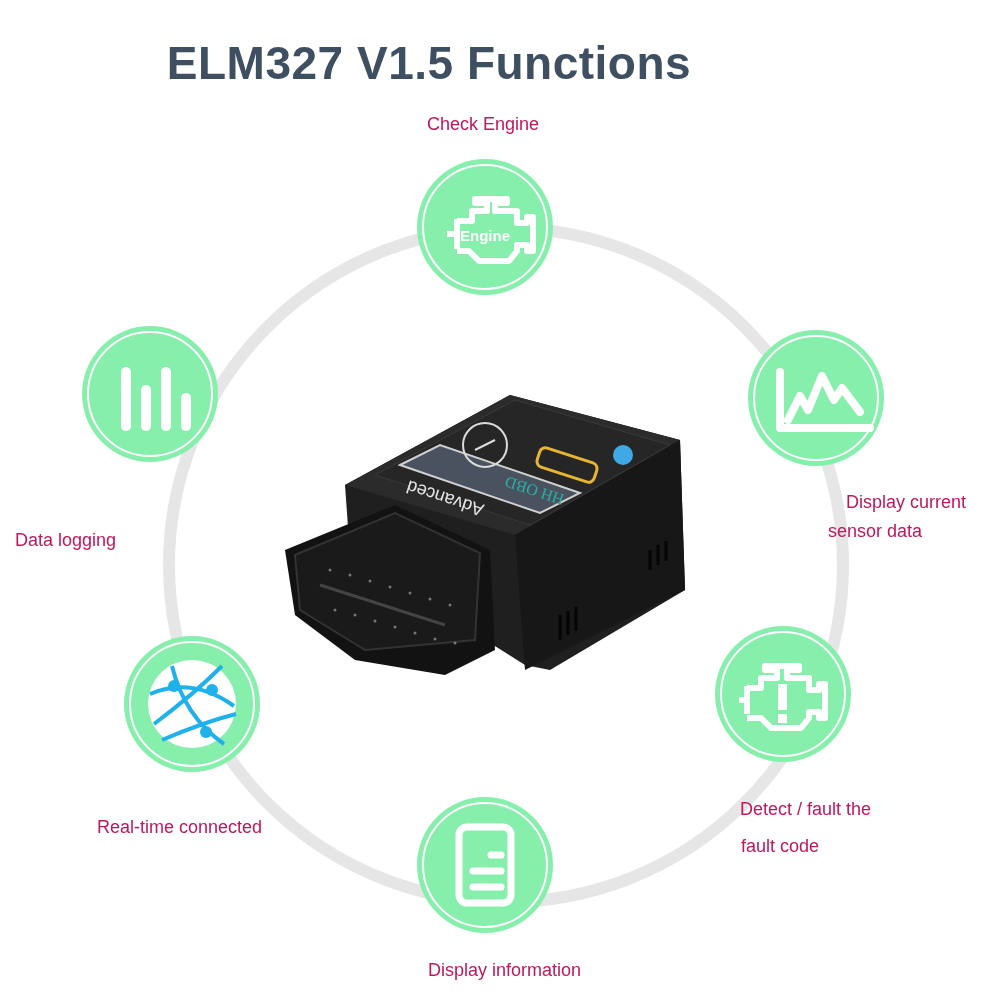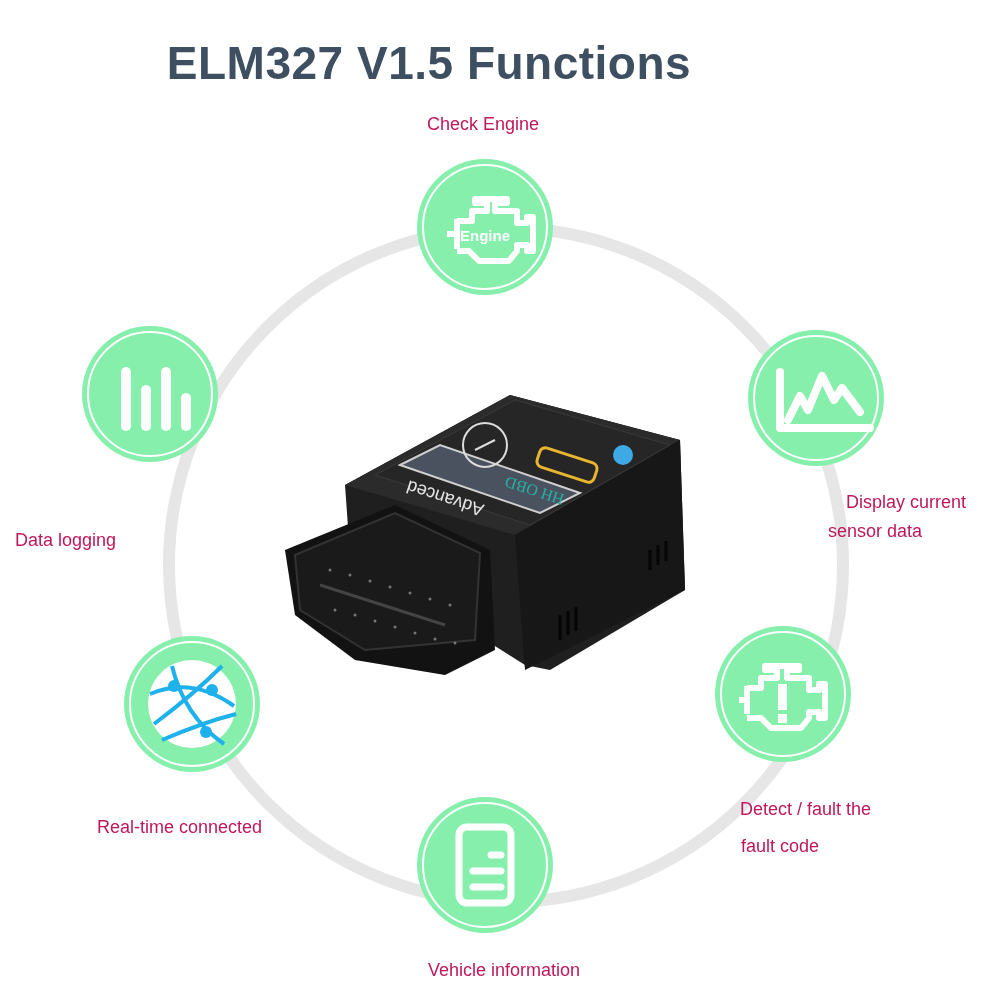--- a/index.html
+++ b/index.html
@@ -134,13 +134,13 @@
 <div class="badge" style="left:417px;top:797px;">
   <svg viewBox="0 0 136 136">
     <rect x="42" y="30" width="52" height="76" rx="8" fill="none" stroke="#fff" stroke-width="7"></rect>
     <g stroke="#fff" stroke-width="7" stroke-linecap="round">
       <line x1="74" y1="58" x2="84" y2="58"></line>
       <line x1="56" y1="74" x2="84" y2="74"></line>
       <line x1="56" y1="90" x2="84" y2="90"></line>
     </g>
   </svg>
 </div>
-<div class="label" style="left:428px;top:956px;">Vehicle information</div>
+<div class="label" style="left:428px;top:956px;">Display information</div>
 
 </body></html>

